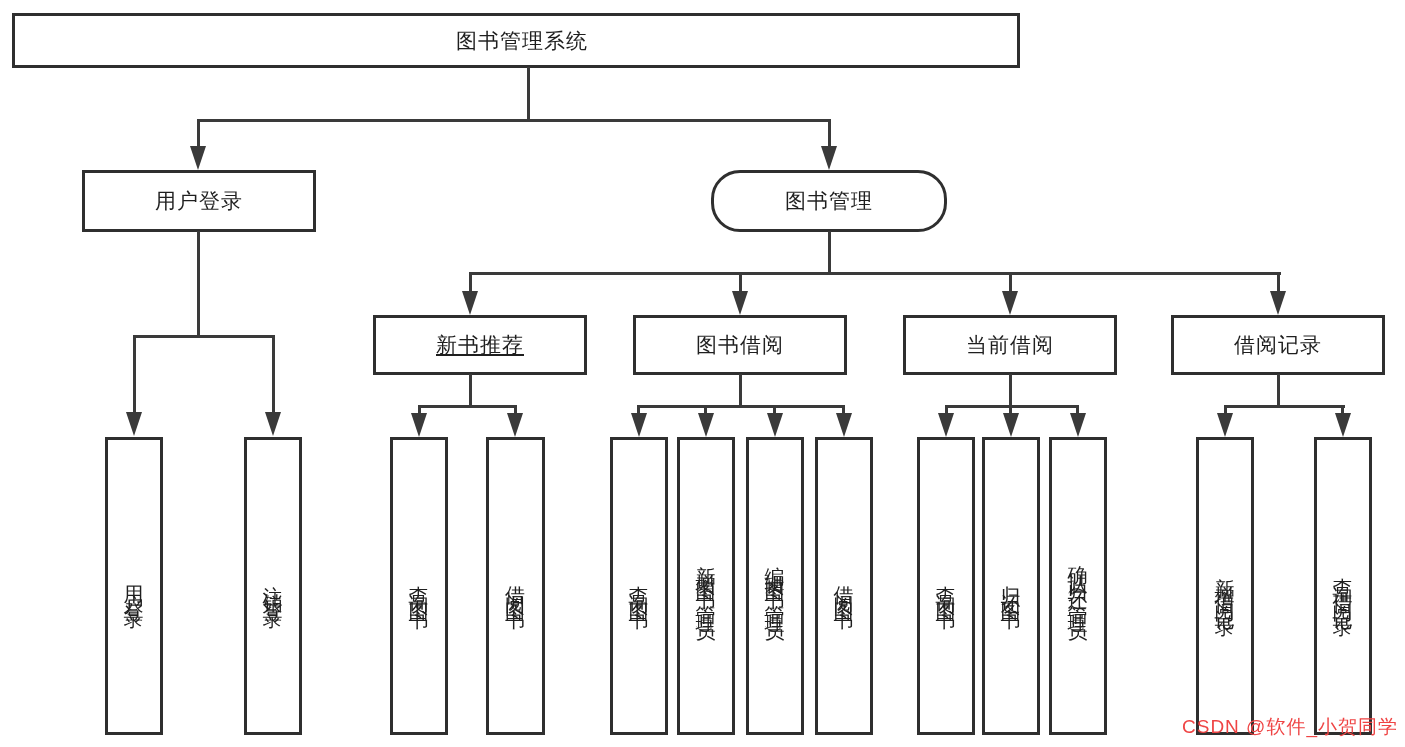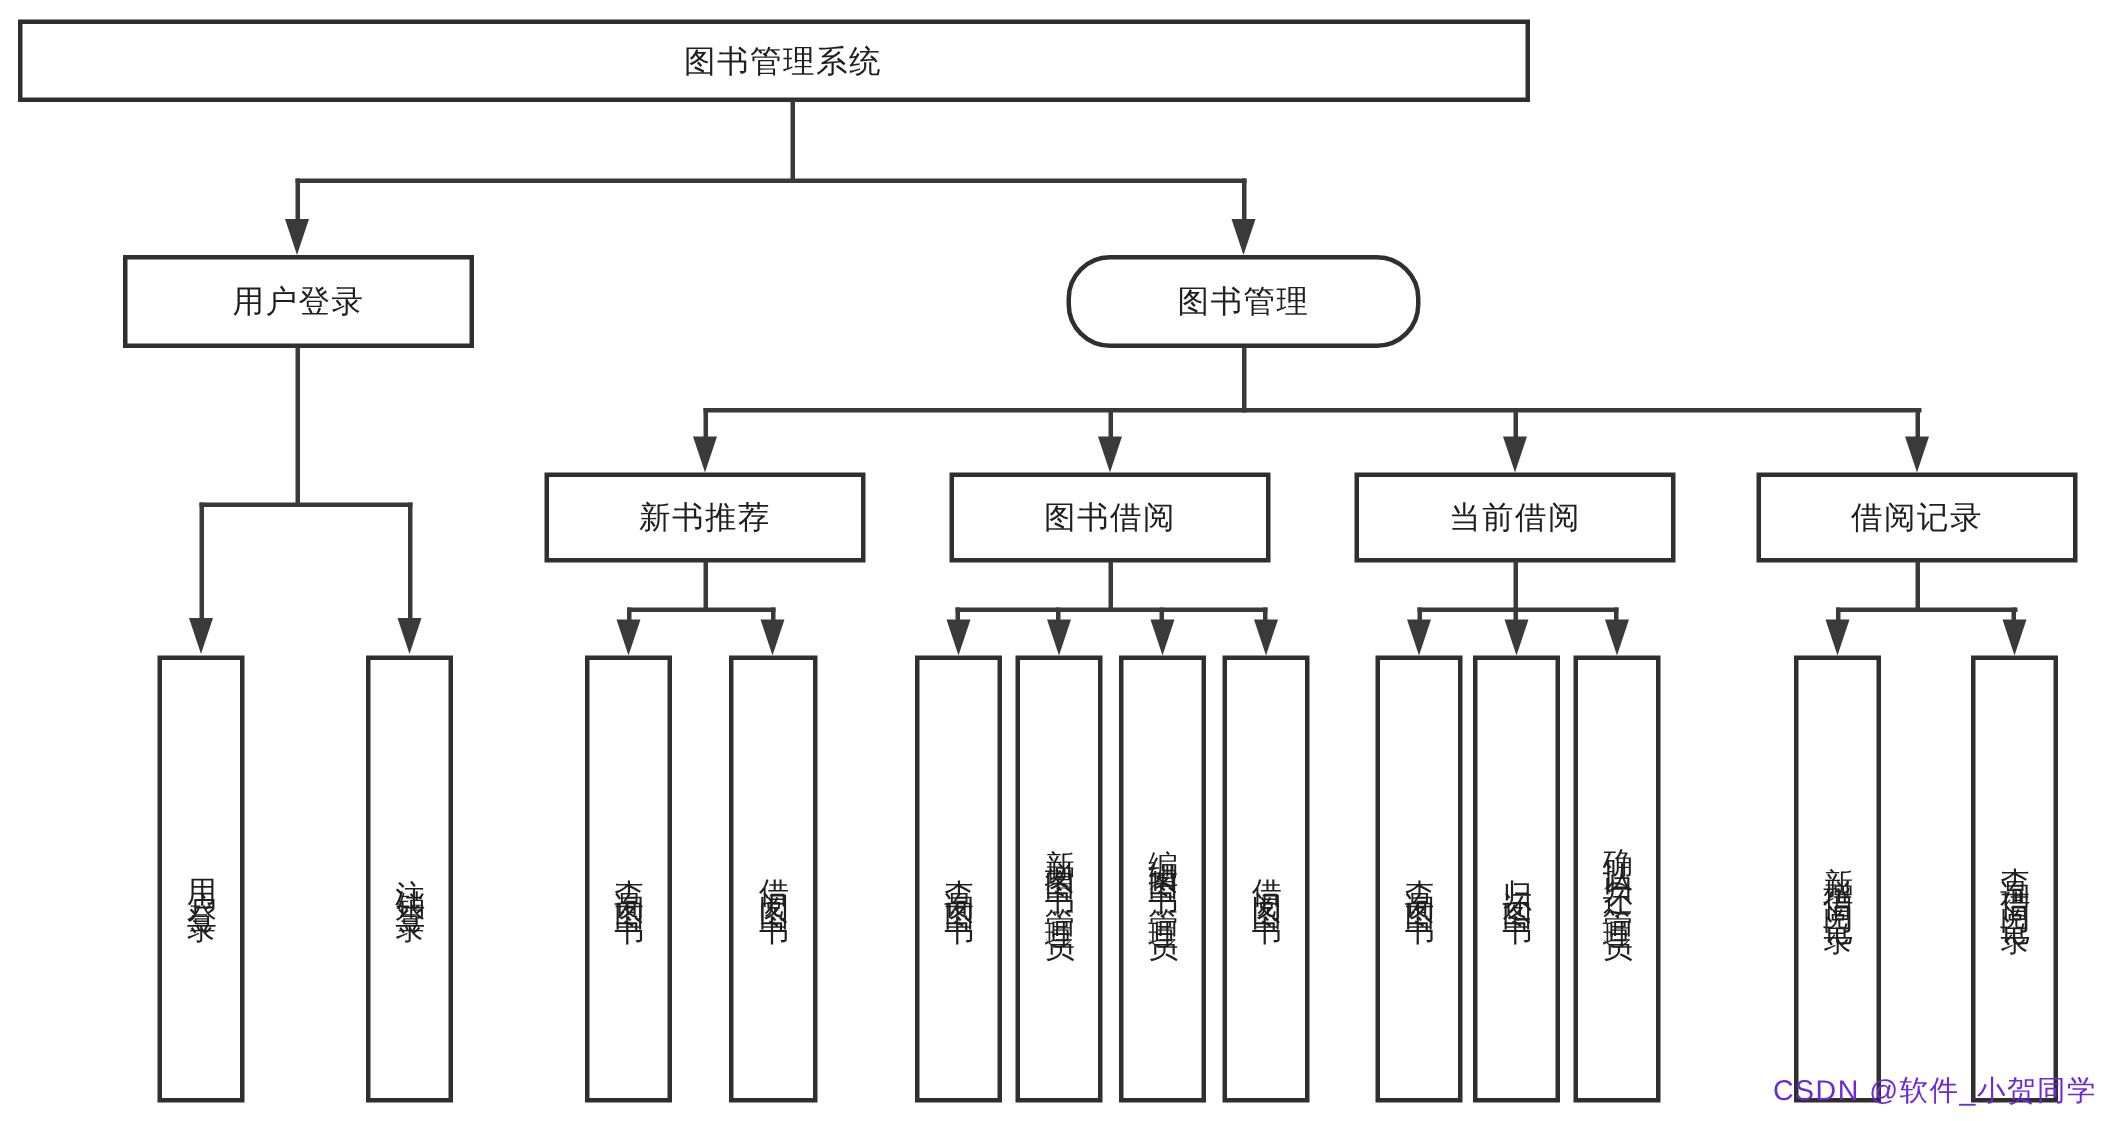--- a/index.html
+++ b/index.html
@@ -18,21 +18,21 @@
     letter-spacing:8px;
     line-height:1;
   }
   .line{position:absolute;background:#3a3a3a;}
   .arrow{
     position:absolute;width:0;height:0;
     border-left:8px solid transparent;border-right:8px solid transparent;
     border-top:24px solid #3a3a3a;
   }
   .watermark{
-    position:absolute;left:1182px;top:714px;font-size:19px;color:#6d28d9;
+    position:absolute;left:1182px;top:714px;font-size:19px;color:#ef4444;
     letter-spacing:1px;white-space:nowrap;
   }
 </style>
 </head>
 <body>
 
 <div id="canvas">
 
   <div class="box h" style="left:12px;top:13px;width:1008px;height:55px;padding-left:12px;">
     <span>图书管理系统</span>
@@ -63,21 +63,21 @@
   <div class="line" style="left:469px;top:272px;width:812px;height:3px;"></div>
   <div class="line" style="left:469px;top:272px;width:3px;height:23px;"></div>
   <div class="arrow" style="left:462px;top:291px;"></div>
   <div class="line" style="left:739px;top:272px;width:3px;height:23px;"></div>
   <div class="arrow" style="left:732px;top:291px;"></div>
   <div class="line" style="left:1009px;top:272px;width:3px;height:23px;"></div>
   <div class="arrow" style="left:1002px;top:291px;"></div>
   <div class="line" style="left:1277px;top:272px;width:3px;height:23px;"></div>
   <div class="arrow" style="left:1270px;top:291px;"></div>
 
-  <div class="box h" style="left:363px;top:315px;width:214px;height:60px;">
+  <div class="box h" style="left:373px;top:315px;width:214px;height:60px;text-decoration:underline;">
     <span>新书推荐</span>
   </div>
   <div class="box h" style="left:633px;top:315px;width:214px;height:60px;">
     <span>图书借阅</span>
   </div>
   <div class="box h" style="left:903px;top:315px;width:214px;height:60px;">
     <span>当前借阅</span>
   </div>
   <div class="box h" style="left:1171px;top:315px;width:214px;height:60px;">
     <span>借阅记录</span>

